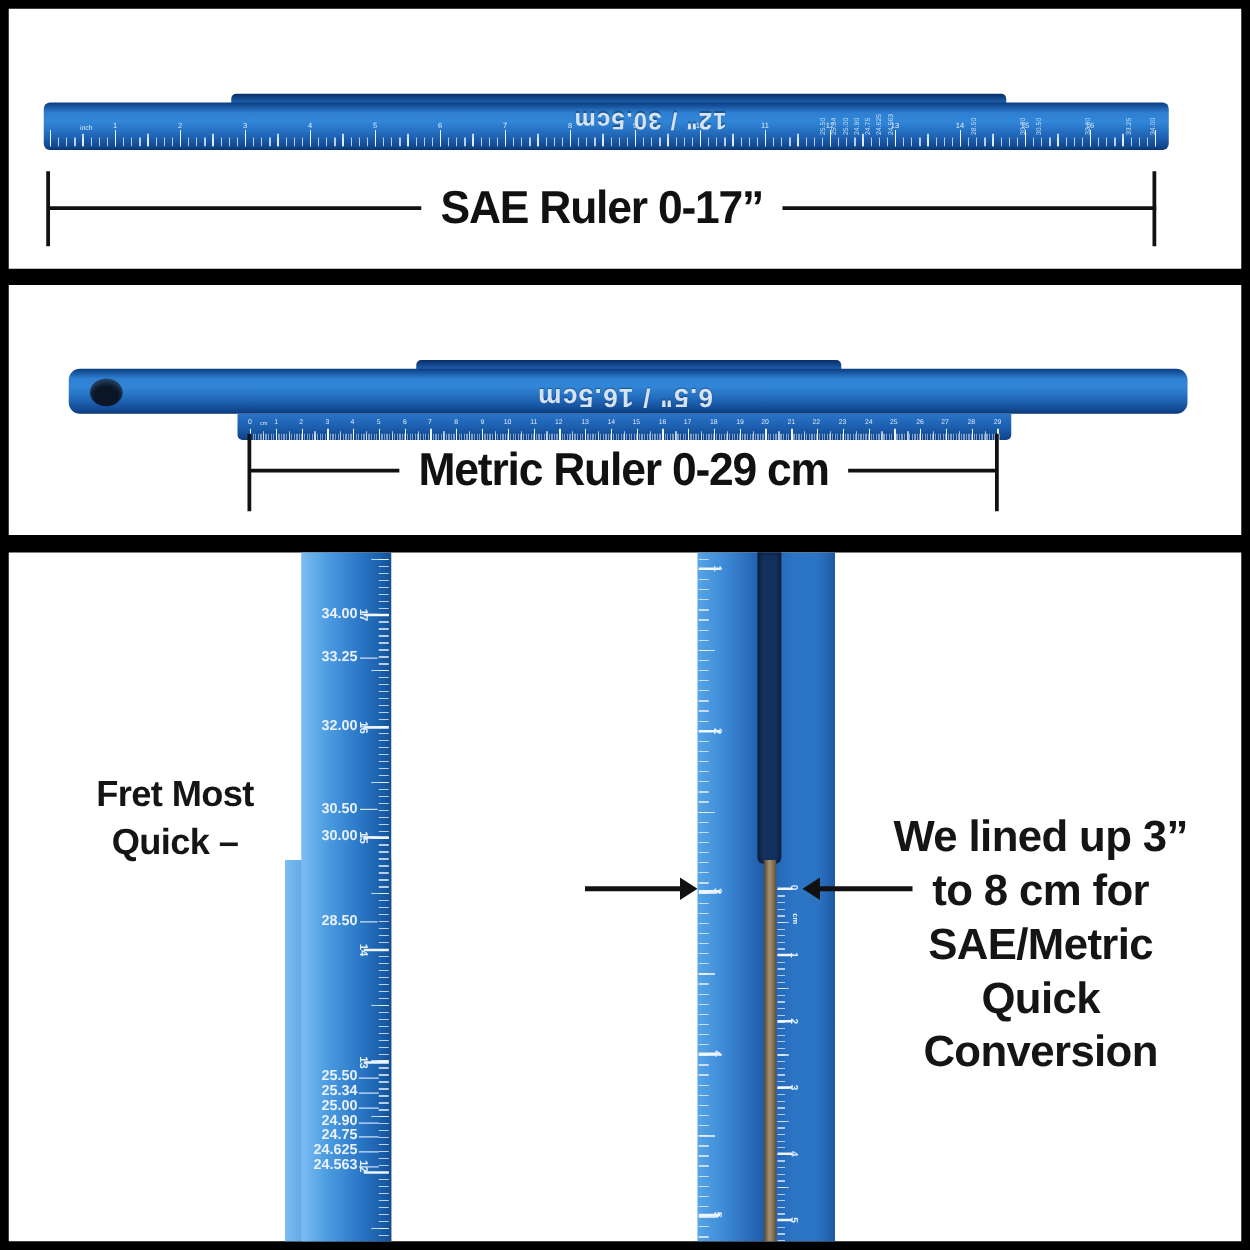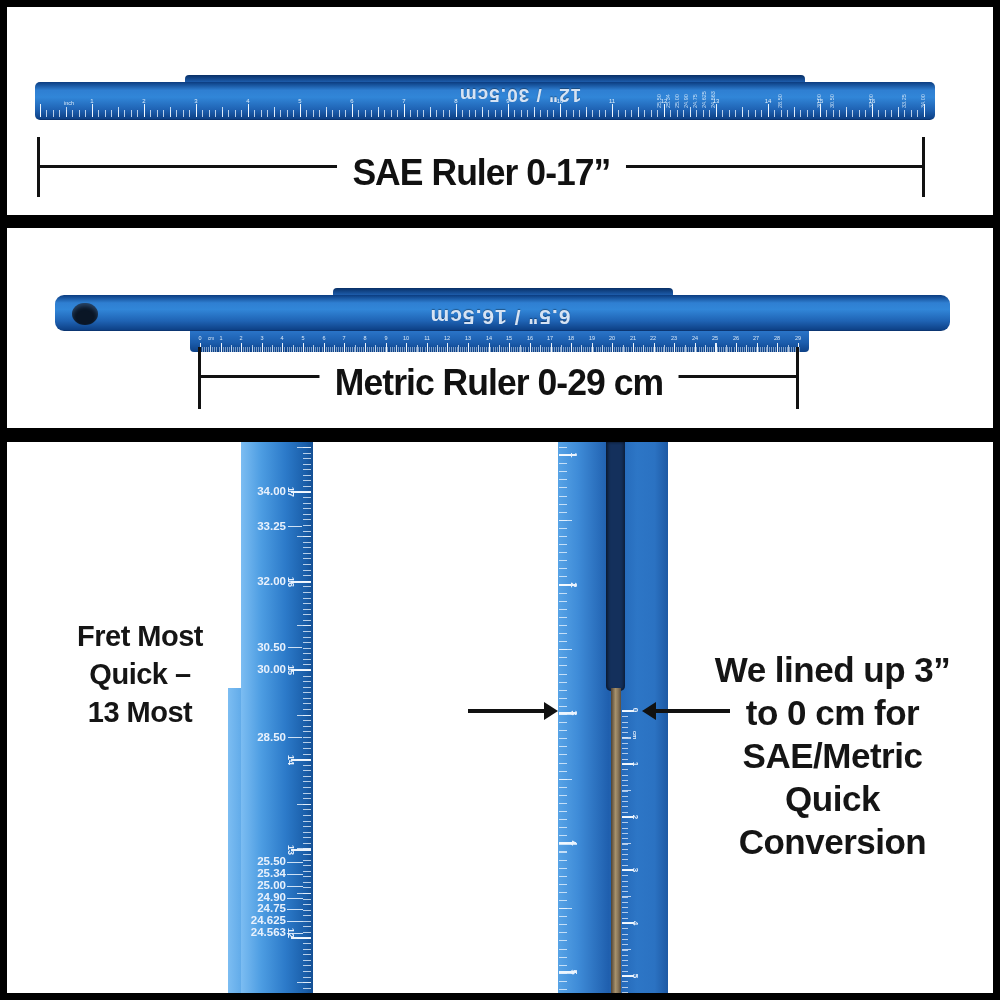--- a/index.html
+++ b/index.html
@@ -30,21 +30,21 @@
   .tick{background:rgba(247,251,255,.95);}
   
   .eng{color:#d6e3f4;font-weight:bold;text-align:center;transform:rotate(180deg);letter-spacing:1px;text-shadow:0 1px 1px rgba(0,0,0,.35);}
   .num{color:rgba(240,248,255,.9);text-align:center;line-height:1;}
   .fretmark{writing-mode:vertical-rl;transform:rotate(180deg);font-size:5.5px;line-height:1;color:rgba(225,238,252,.85);}
   .fretlabel{font-size:11.5px;font-weight:bold;color:#e9f1fc;text-align:right;width:58px;line-height:1;}
   .vnum{font-size:9px;font-weight:bold;color:#e9f1fc;transform:rotate(90deg);width:14px;height:14px;text-align:center;line-height:14px;}
   .conn{height:1px;background:rgba(235,245,255,.85);}
   .dimline{background:#111;}
   .dimtick{background:#111;}
-  .dimwrap{display:flex;justify-content:center;margin-top:12px;}
+  .dimwrap{display:flex;justify-content:center;align-items:center;}
   .dimtext{background:#fff;padding:0 16px;font-weight:bold;color:#111;font-size:37px;letter-spacing:-1px;white-space:nowrap;transform:scaleX(.96);}
   .caption{font-weight:bold;color:#151515;text-align:center;letter-spacing:-0.5px;}
   .ah{width:0;height:0;}
 </style>
 </head>
 <body>
 
 <div class="frame">
 
   <div class="panel" style="top:7px;height:208px;"></div>
@@ -230,22 +230,21 @@
   <div class="abs vnum" style="left:628px;top:969px;font-size:8px;">5</div>
 
   <div class="abs dimline" style="left:468px;top:709px;width:76px;height:4px;"></div>
   <div class="abs ah" style="left:544px;top:702px;border-left:14px solid #111;border-top:9px solid transparent;border-bottom:9px solid transparent;"></div>
   <div class="abs ah" style="left:642px;top:702px;border-right:14px solid #111;border-top:9px solid transparent;border-bottom:9px solid transparent;"></div>
   <div class="abs dimline" style="left:656px;top:709px;width:74px;height:4px;"></div>
 
   <div class="abs caption" style="left:40px;top:617px;width:200px;font-size:29px;line-height:38px;">
     <div>Fret Most</div>
     <div>Quick –</div>
-    <div>13 Most</div>
   </div>
   <div class="abs caption" style="left:690px;top:648px;width:285px;font-size:35px;line-height:43px;">
     <div>We lined up 3”</div>
-    <div>to 0 cm for</div>
+    <div>to 8 cm for</div>
     <div>SAE/Metric</div>
     <div>Quick Conversion</div>
   </div>
 
 </div>
 
 </body></html>

